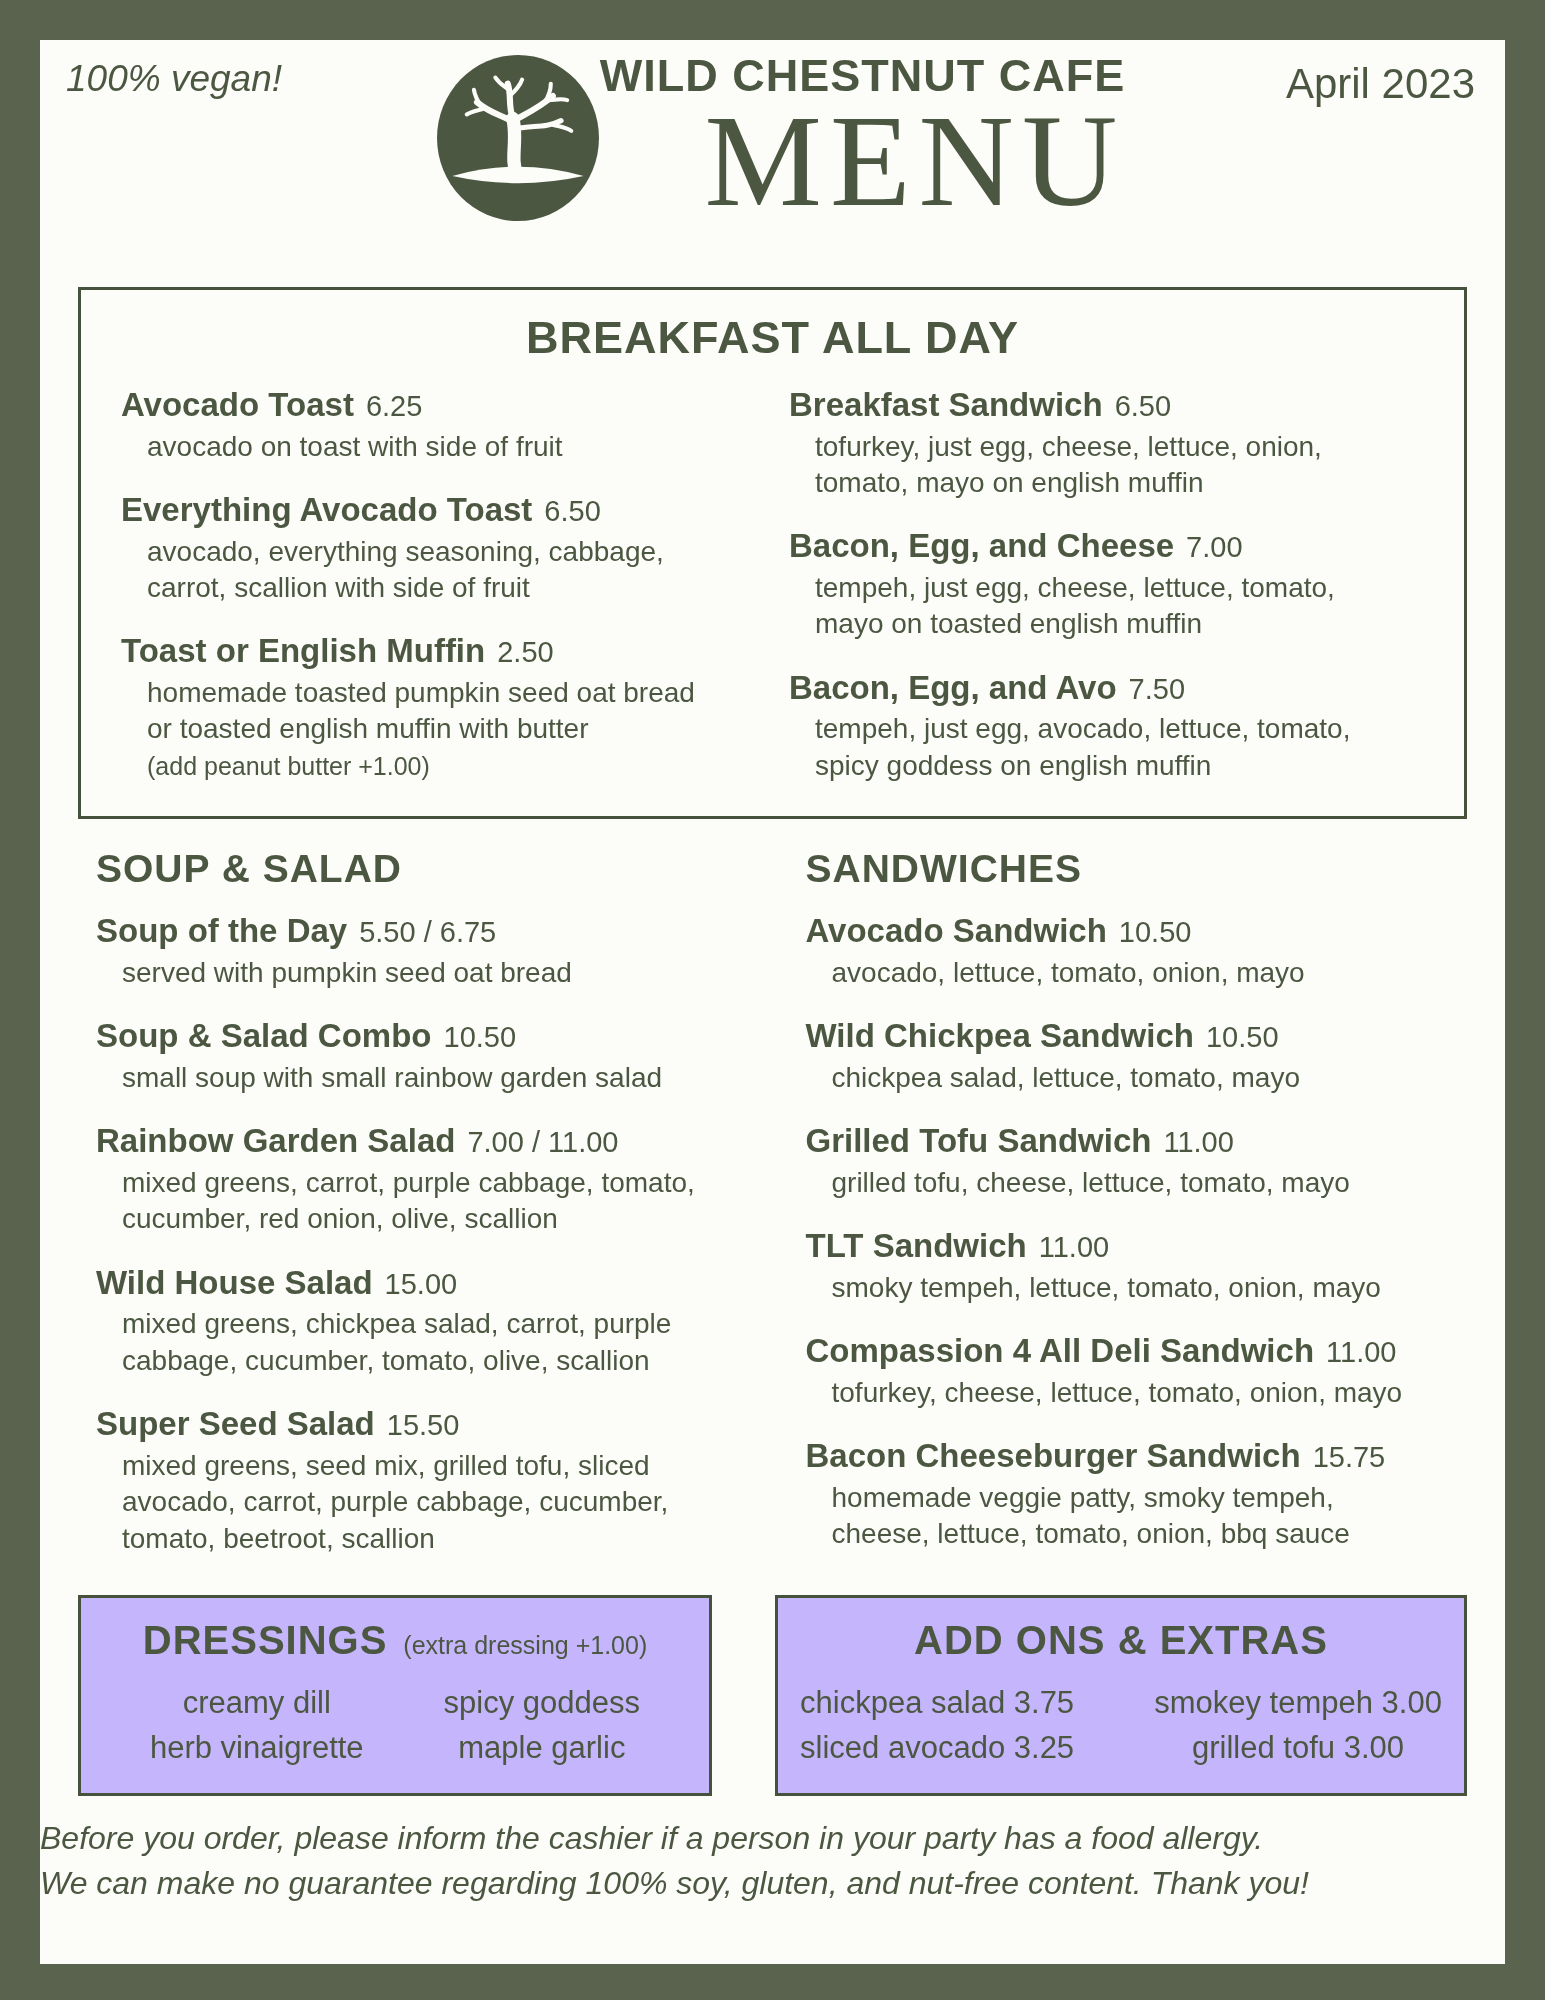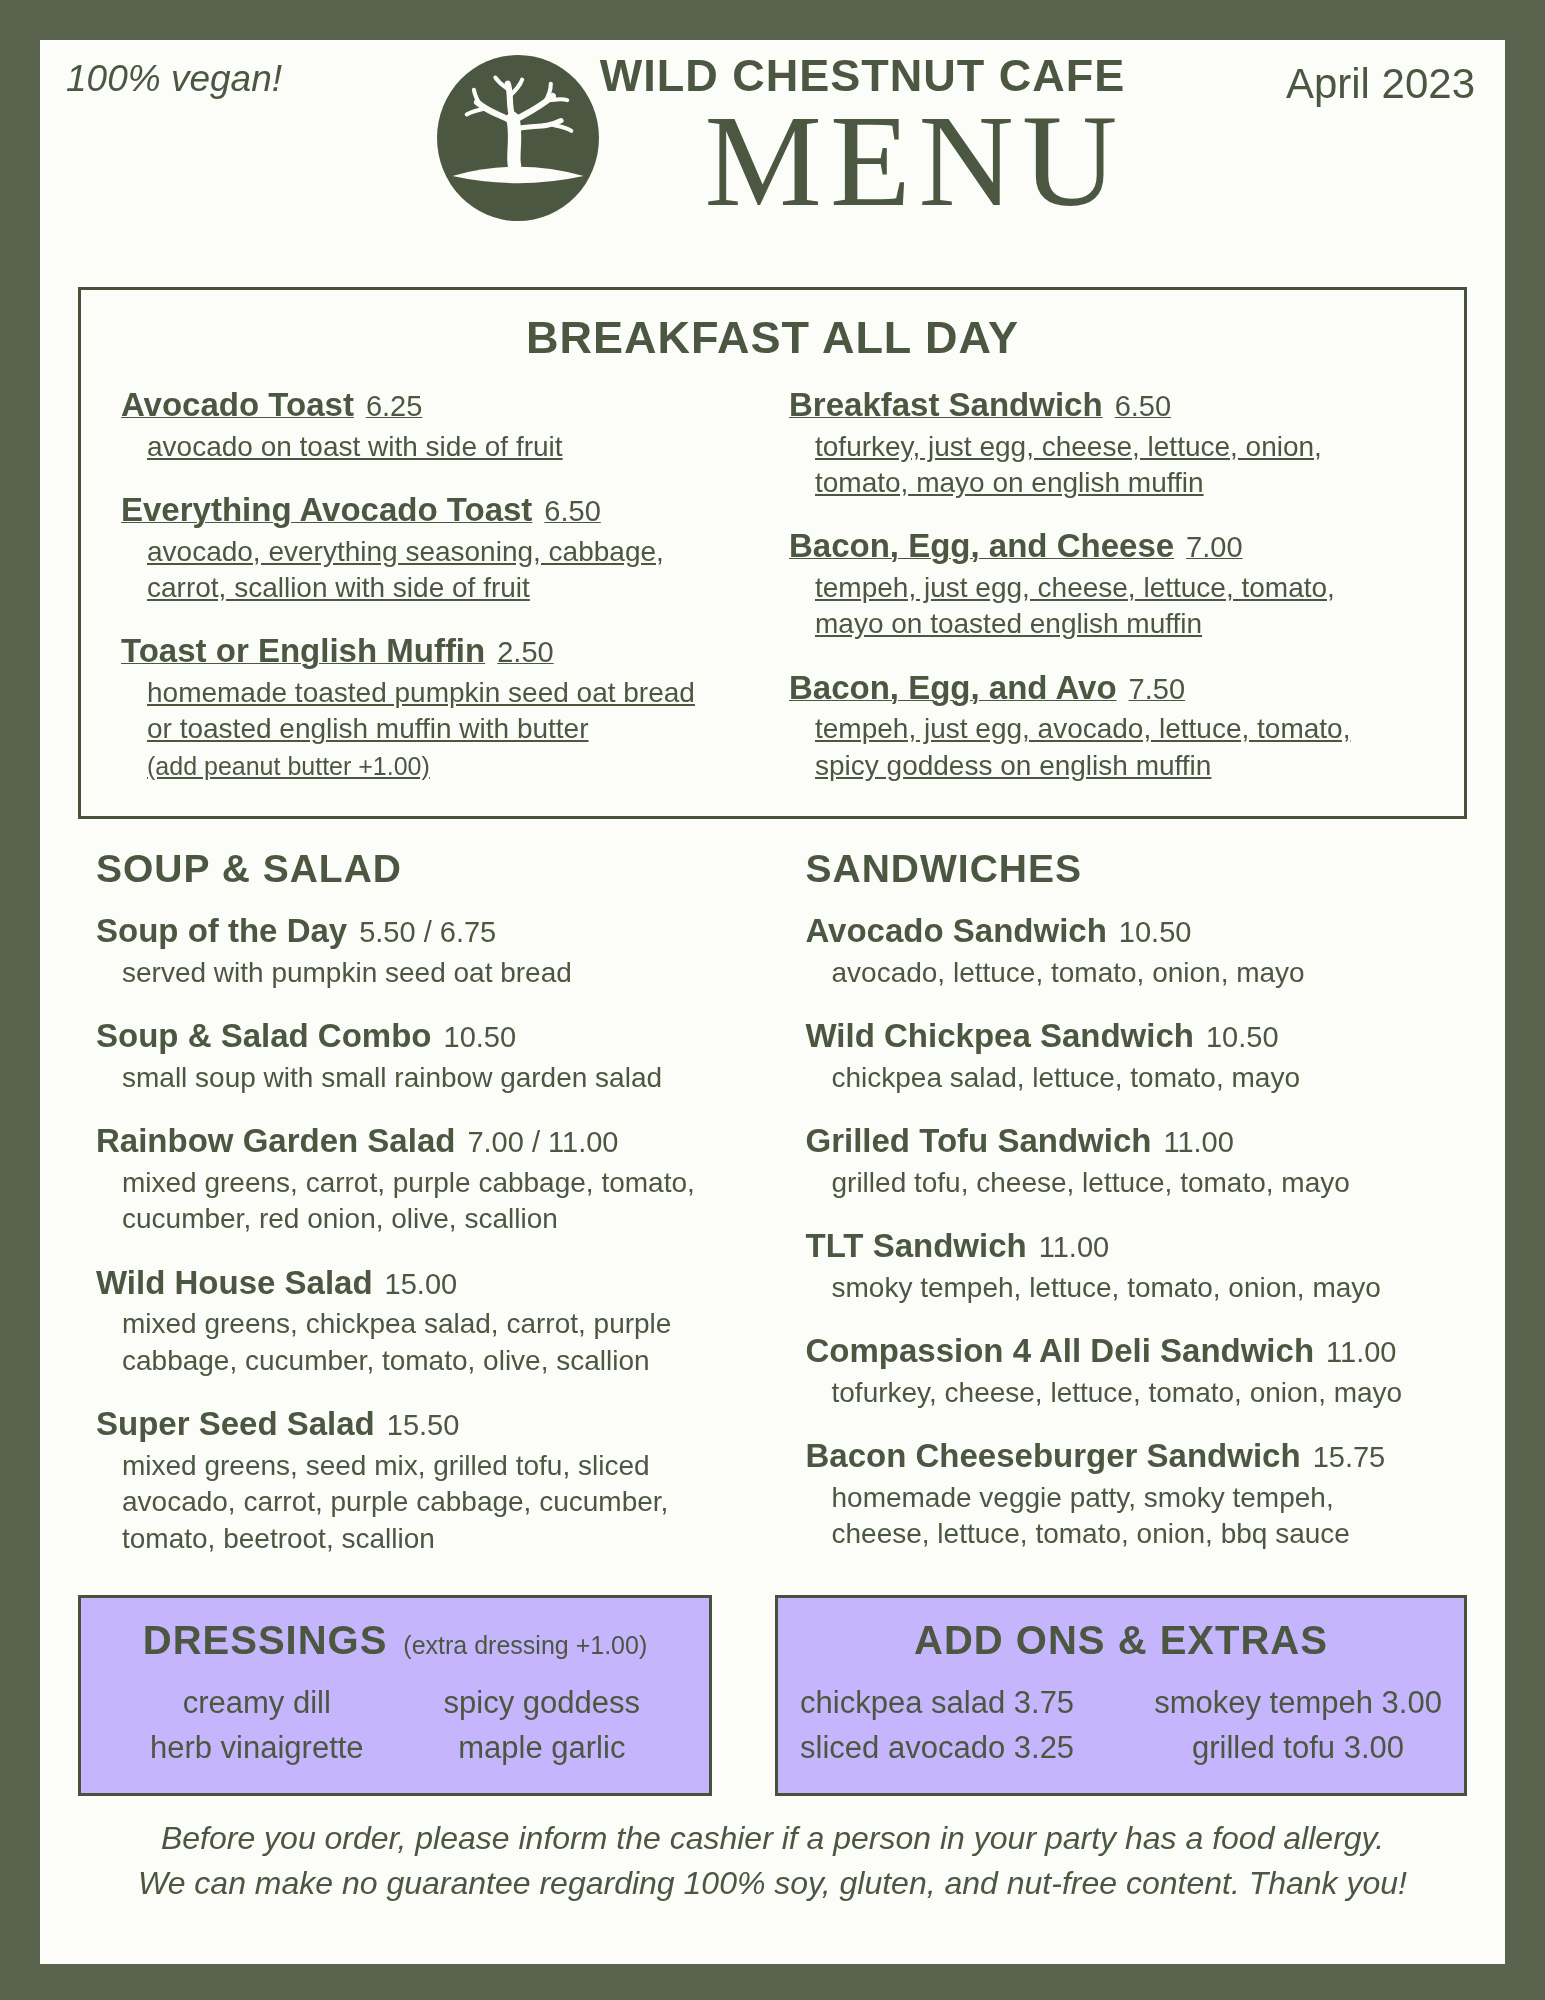--- a/index.html
+++ b/index.html
@@ -53,21 +53,21 @@
   .bk-box{
     margin:0 38px 26px 38px;
     border:3px solid #47523d;
     padding:16px 30px 4px 30px;
     background:#fcfcf9;
   }
   .bk-title{
     text-align:center;font-size:45px;font-weight:bold;
     letter-spacing:1px;margin:6px 0 24px 0;
   }
-  .bk-cols{display:grid;grid-template-columns:1fr 1fr;column-gap:33px;text-decoration:underline;}
+  .bk-cols{display:grid;grid-template-columns:1fr 1fr;column-gap:33px;}
   .bk-left{padding-left:10px;}
   
   .mid{
     margin:30px 38px 0 38px;
     display:grid;grid-template-columns:1fr 1fr;column-gap:30px;
   }
   .sec-title{
     font-size:39px;font-weight:bold;letter-spacing:1px;
     margin:0 0 26px 0;line-height:1;
   }
@@ -86,21 +86,21 @@
     margin-bottom:18px;
   }
   .box-title{font-size:40px;font-weight:bold;letter-spacing:1px;}
   .box-note{font-size:25px;}
   .box-cols{
     display:flex;justify-content:center;gap:80px;
     font-size:31px;line-height:1.45;text-align:center;
   }
   
   .footer{
-    margin-top:20px;text-align:center;font-style:italic;
+    margin-top:20px;text-align:left;font-style:italic;
     font-size:32px;line-height:1.4;
   }
 </style>
 </head>
 <body>
 
 <div class="paper">
 
   <div class="header">
     <div class="vegan-note">100% vegan!</div>

